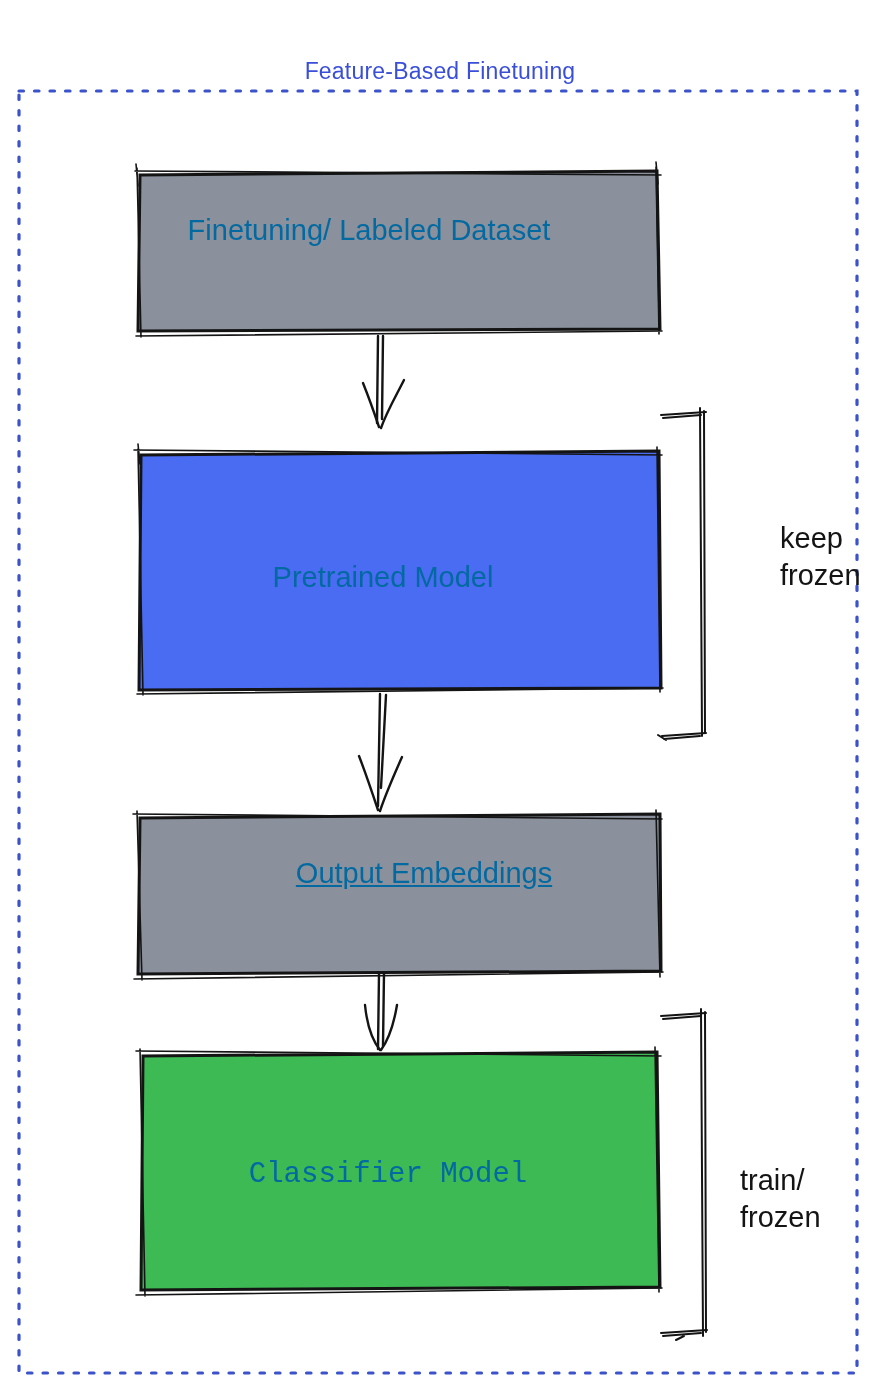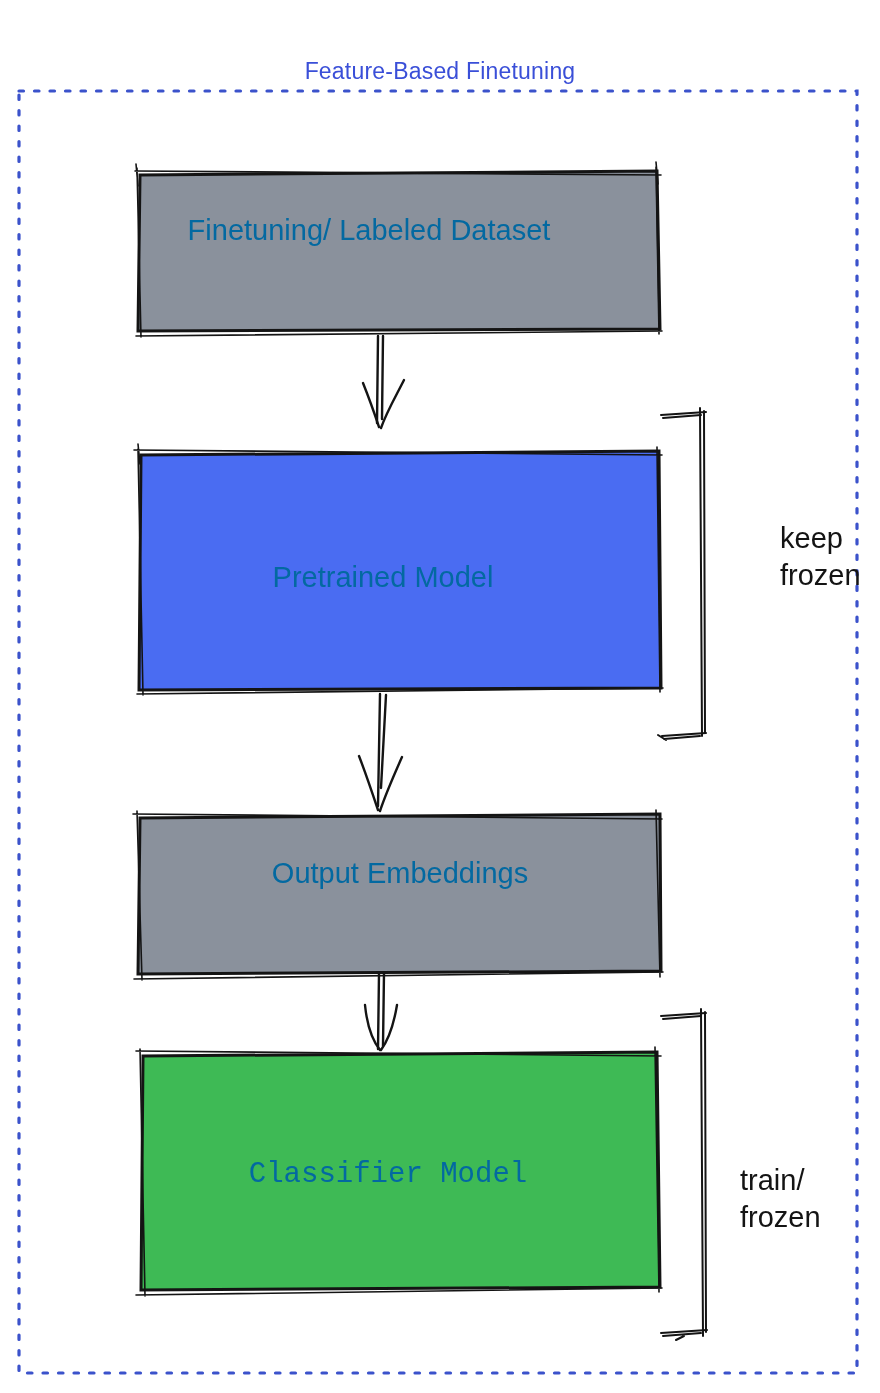--- a/index.html
+++ b/index.html
@@ -25,21 +25,21 @@
   .redraw{fill:none;stroke:#141414;stroke-width:1.6;stroke-linecap:round;}
   .arrow{fill:none;stroke:#141414;stroke-width:2.4;stroke-linecap:round;}
   .bracket{fill:none;stroke:#141414;stroke-width:2;stroke-linecap:round;}
   .nlabel{
     position:absolute;
     display:flex;align-items:center;justify-content:center;
     font-size:29px;color:#0369a1;text-align:center;
   }
   .l1{left:138px;top:172px;width:522px;height:160px;transform:translate(-30px,-22px);}
   .l2{left:138px;top:452px;width:524px;height:238px;transform:translate(-17px,6px);}
-  .l3{left:128px;top:815px;width:524px;height:116px;transform:translate(10px,0px);}
+  .l3{left:152px;top:815px;width:524px;height:116px;transform:translate(10px,0px);text-decoration:underline;}
   .l4{left:140px;top:1053px;width:520px;height:237px;transform:translate(-12px,3px);font-family:Liberation Mono, monospace;}
   .ann{
     position:absolute;
     font-size:29px;color:#141414;line-height:37px;
   }
   .a1{left:740px;top:520px;margin-left:40px;}
   .a2{left:740px;top:1162px;}
 </style>
 </head>
 <body>

